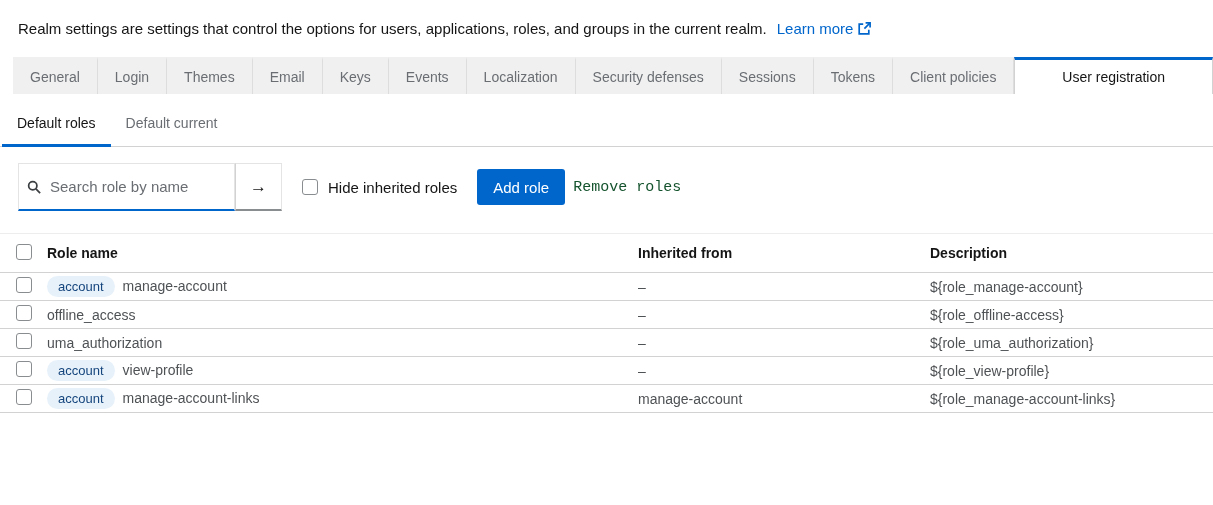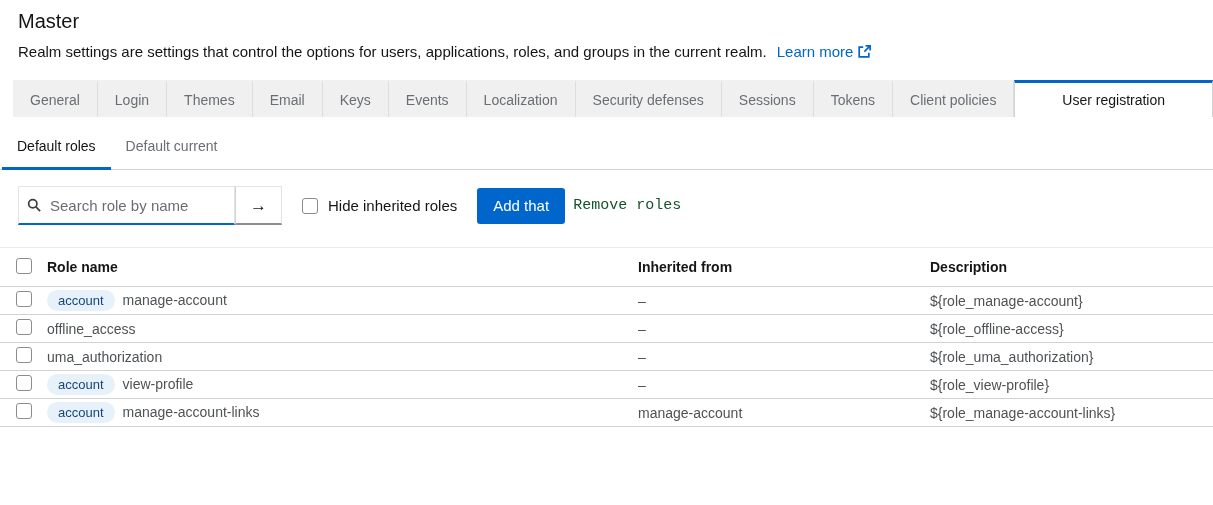--- a/index.html
+++ b/index.html
@@ -34,21 +34,21 @@
   }
   
   .subtabs { display: flex; border-bottom: 1px solid #d2d2d2; padding-left: 2px; margin-top: 4px; }
   .subtab {
     padding: 13px 15px; font-size: 14px; color: #6a6e73;
     border-bottom: 3px solid transparent; margin-bottom: -1px; cursor: pointer;
   }
   .subtab.active { color: #151515; border-bottom-color: #0066cc; }
   
   .toolbar { display: flex; align-items: center; padding: 16px 18px 14px 18px; }
-  .search-group { display: flex; height: 39px; }
+  .search-group { display: flex; height: 48px; }
   .search-box {
     display: flex; align-items: center; gap: 7px; width: 217px; padding: 0 8px;
     border: 1px solid #e4e4e4; border-bottom: 2px solid #0066cc; background: #fff;
   }
   .search-box svg { flex: 0 0 auto; color: #3c3f42; }
   .search-box input {
     border: none; outline: none; width: 100%; font-size: 15px;
     font-family: "Liberation Sans", sans-serif; color: #151515; background: transparent;
   }
   .search-box input::placeholder { color: #6a6e73; opacity: 1; }
@@ -85,21 +85,20 @@
   .cell-inherited { width: 292px; }
   .badge {
     display: inline-block; background: #e7f1fa; color: #15457d;
     border-radius: 30px; padding: 3px 11px; font-size: 13px; margin-right: 8px;
   }
 </style>
 </head>
 <body>
 
 <header class="page-header">
-  <h1 class="page-title">Master</h1>
   <p class="page-subtitle">
     <span>Realm settings are settings that control the options for users, applications, roles, and groups in the current realm.</span><a class="learn-more"><span>Learn more</span><svg width="13" height="13" viewBox="0 0 13 13" aria-hidden="true">
           <path d="M5.2 2.2 H1.2 V11.8 H10.8 V7.8" fill="none" stroke="currentColor" stroke-width="1.7"></path>
           <path d="M7.6 0.9 H12.1 V5.4" fill="none" stroke="currentColor" stroke-width="1.7"></path>
           <path d="M11.8 1.2 L6.4 6.6" fill="none" stroke="currentColor" stroke-width="1.7"></path>
         </svg></a>
   </p>
 </header>
 
 <nav class="tabs">
@@ -130,21 +129,21 @@
           <line x1="10.2" y1="10.2" x2="15" y2="15" stroke="currentColor" stroke-width="2"></line>
         </svg>
       <input type="text" placeholder="Search role by name" style="">
     </div>
     <button class="search-btn"><span>→</span></button>
   </div>
   <label class="check-group">
     <input type="checkbox" style="">
     <span>Hide inherited roles</span>
   </label>
-  <button class="btn-primary">Add that</button>
+  <button class="btn-primary">Add role</button>
   <button class="btn-plain-disabled" disabled="">Remove roles</button>
 </div>
 
 <table class="roles-table">
   <thead>
     <tr>
       <th class="cell-check"><input type="checkbox" style=""></th>
       <th class="cell-role">Role name</th>
       <th class="cell-inherited">Inherited from</th>
       <th>Description</th>

